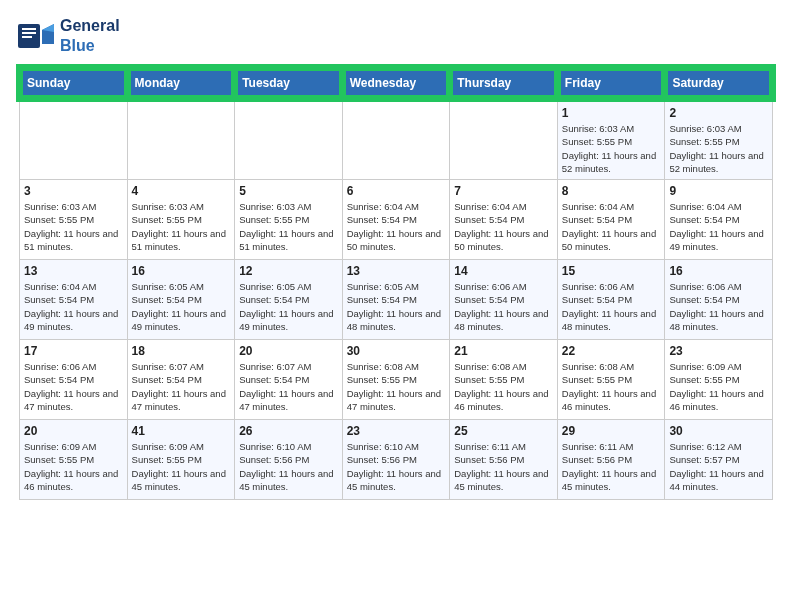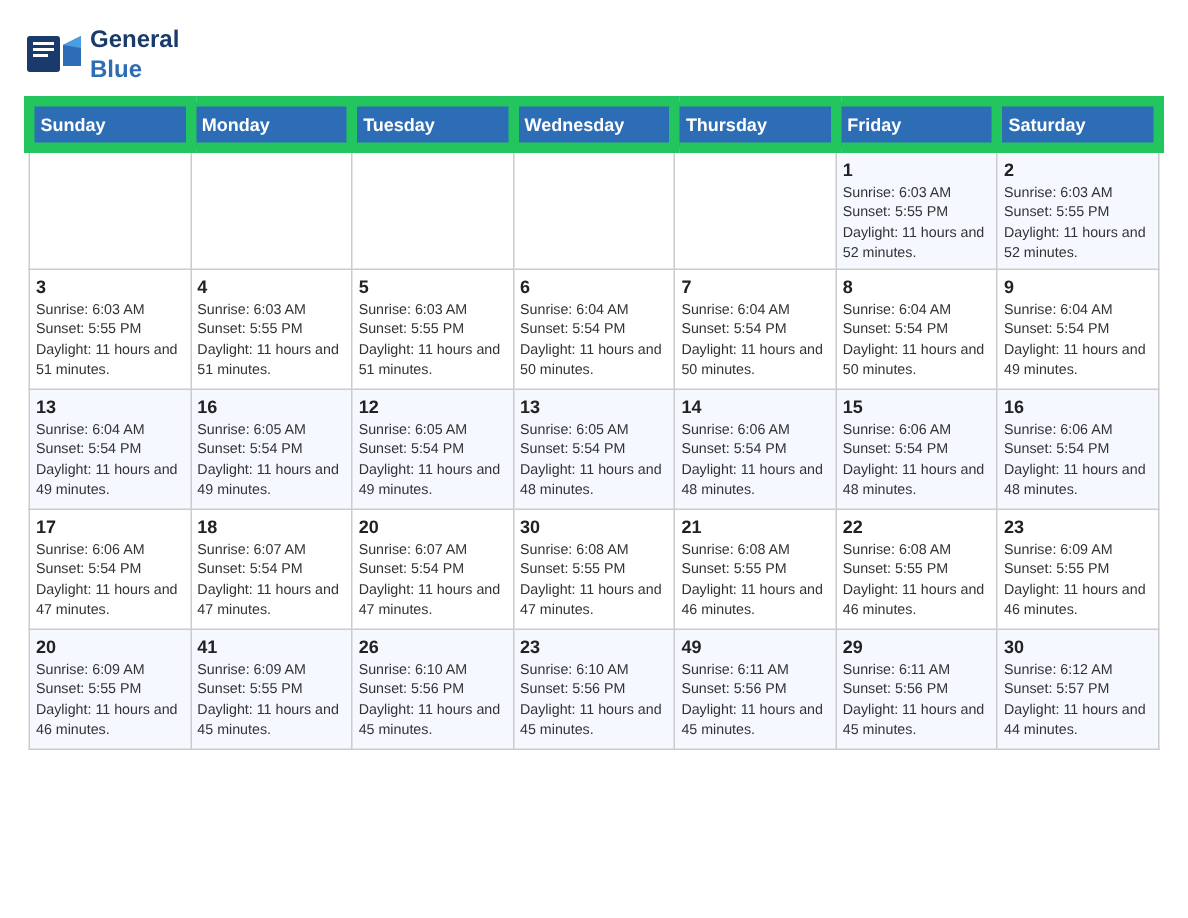--- a/index.html
+++ b/index.html
@@ -232,21 +232,21 @@
         </td>
         <td>
           <span class="day-num">26</span>
           <div class="day-info">Sunrise: 6:10 AM<br>Sunset: 5:56 PM<br>Daylight: 11 hours and 45 minutes.</div>
         </td>
         <td>
           <span class="day-num">23</span>
           <div class="day-info">Sunrise: 6:10 AM<br>Sunset: 5:56 PM<br>Daylight: 11 hours and 45 minutes.</div>
         </td>
         <td>
-          <span class="day-num">49</span>
+          <span class="day-num">25</span>
           <div class="day-info">Sunrise: 6:11 AM<br>Sunset: 5:56 PM<br>Daylight: 11 hours and 45 minutes.</div>
         </td>
         <td>
           <span class="day-num">29</span>
           <div class="day-info">Sunrise: 6:11 AM<br>Sunset: 5:56 PM<br>Daylight: 11 hours and 45 minutes.</div>
         </td>
         <td>
           <span class="day-num">30</span>
           <div class="day-info">Sunrise: 6:12 AM<br>Sunset: 5:57 PM<br>Daylight: 11 hours and 44 minutes.</div>
         </td>

